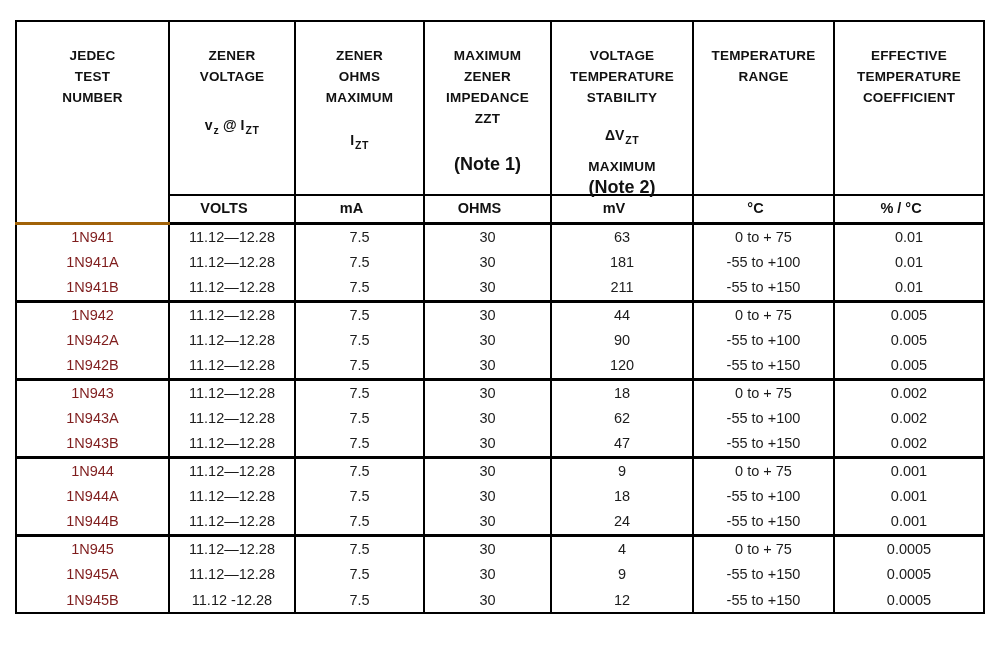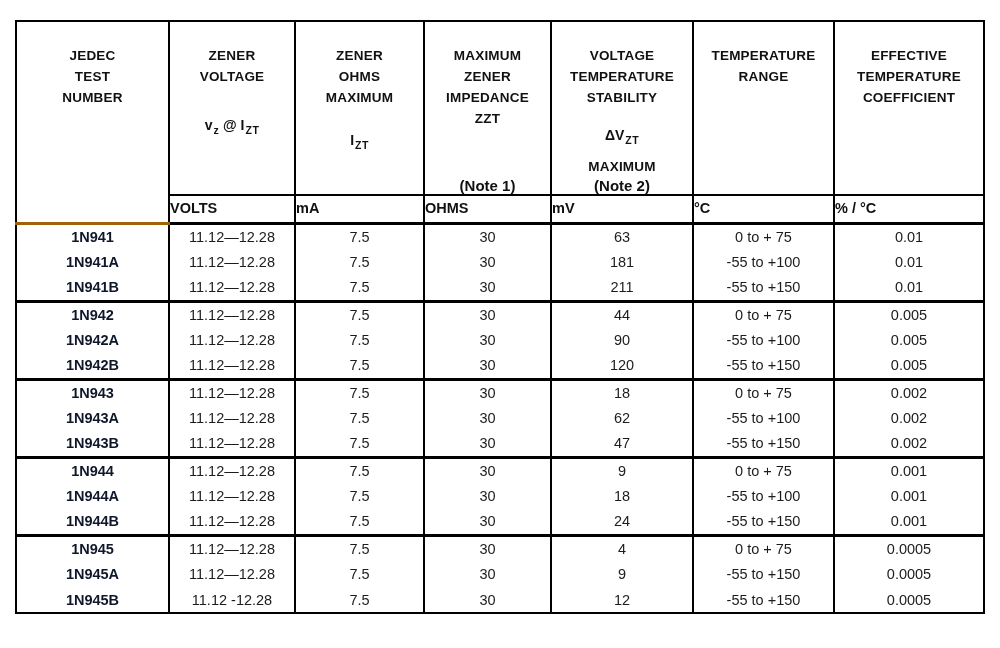--- a/index.html
+++ b/index.html
@@ -41,40 +41,40 @@
   .formula sub {
     font-size: 10.5px;
     font-weight: bold;
     vertical-align: -4px;
     margin-left: 1px;
     letter-spacing: 0.5px;
   }
   .formula.gap-big  { margin-top: 22px; }
   .formula.gap-mid  { margin-top: 16px; }
   .formula.gap-none { margin-top: 11px; }
-  .note { margin-top: auto; padding-bottom: 0; font-size: 15px; }
+  .note { margin-top: auto; padding-bottom: 19px; font-size: 18px; }
   
   tr.units th {
     height: 28px;
     vertical-align: middle;
-    text-align: left;
+    text-align: center;
     font-size: 14.5px;
     padding: 2px 16px 3px 0;
   }
   
   tbody td {
     height: 26px;
     text-align: center;
     vertical-align: middle;
     font-size: 14.5px;
     color: #1c1c1c;
     border-top: none;
     border-bottom: none;
   }
-  tbody td.type-col { font-weight: bold; color: #0f172a; }
+  tbody td.type-col { font-weight: normal; color: #7f1d1d; }
   tbody tr.group-start td { border-top: 3px solid #000000; }
   thead tr.units th { border-bottom: 3px solid #000000; }
   th[rowspan] { border-bottom: 3px solid #a16207; }
 </style>
 </head>
 <body>
 
 <div class="page">
   <table class="spec-table">
     <colgroup>

